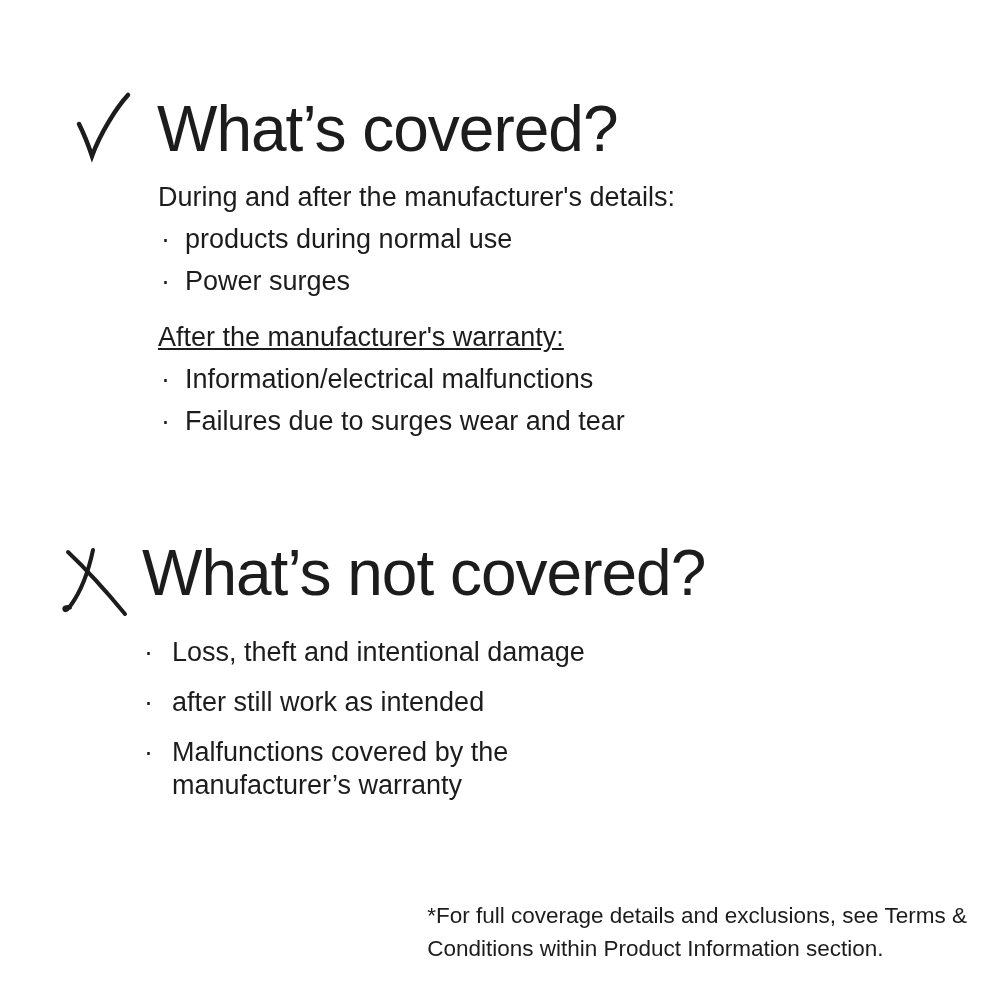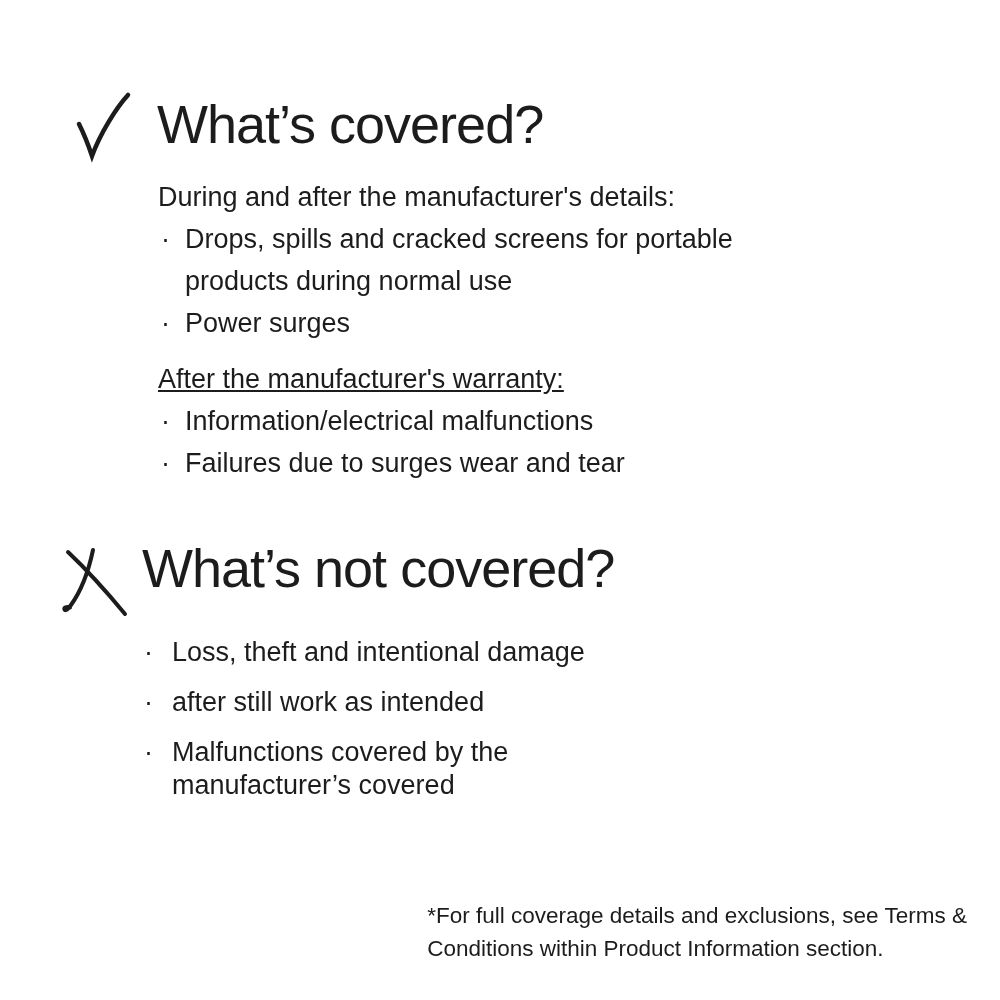--- a/index.html
+++ b/index.html
@@ -17,21 +17,21 @@
     overflow: hidden;
   }
   .icon {
     position: absolute;
   }
   .icon svg {
     display: block;
   }
   .big-title {
     position: absolute;
-    font-size: 54px;
+    font-size: 64px;
     font-weight: 300;
     letter-spacing: -1px;
     line-height: 1;
     white-space: nowrap;
     color: #1c1c1c;
   }
   .covered-title { left: 157px; top: 97px; }
   .notcovered-title { left: 142px; top: 541px; }
 
   .covered-body {
@@ -98,21 +98,20 @@
     </svg>
   </span>
 
   <div class="big-title covered-title">What’s covered?</div>
 
   <div class="covered-body">
     <div class="group-heading">During and after the manufacturer's details:</div>
     <ul class="bullet-list">
       <li>
         <span class="bullet-dot">·</span>
-        <div class="line">Drops, spills and cracked screens for portable</div>
         <div class="line">products during normal use</div>
       </li>
       <li>
         <span class="bullet-dot">·</span>
         <div class="line">Power surges</div>
       </li>
     </ul>
     <div class="group-heading second">After the manufacturer's warranty:</div>
     <ul class="bullet-list">
       <li>
@@ -140,21 +139,21 @@
       <span class="bullet-dot">·</span>
       <div class="line">Loss, theft and intentional damage</div>
     </li>
     <li>
       <span class="bullet-dot">·</span>
       <div class="line">after still work as intended</div>
     </li>
     <li>
       <span class="bullet-dot">·</span>
       <div class="line">Malfunctions covered by the</div>
-      <div class="line">manufacturer’s covered</div>
+      <div class="line">manufacturer’s warranty</div>
     </li>
   </ul>
 
   <div class="footnote">
     <div class="line">*For full coverage details and exclusions, see Terms &amp;</div>
     <div class="line">Conditions within Product Information section.</div>
   </div>
 
 </div>
 

